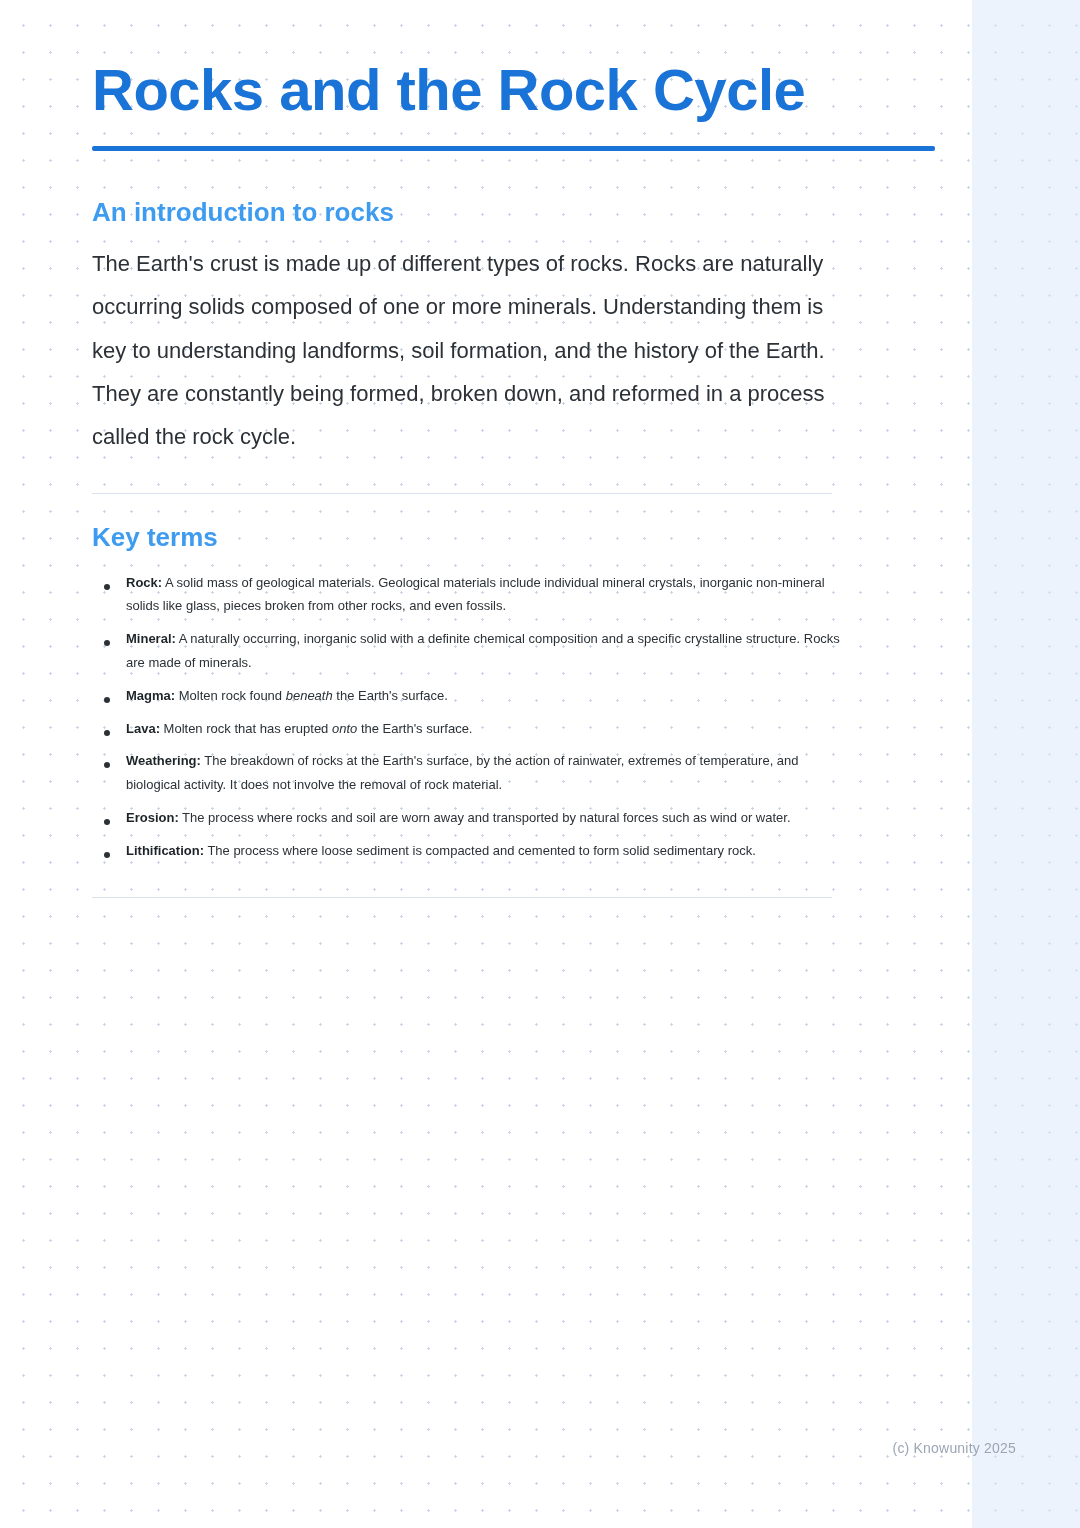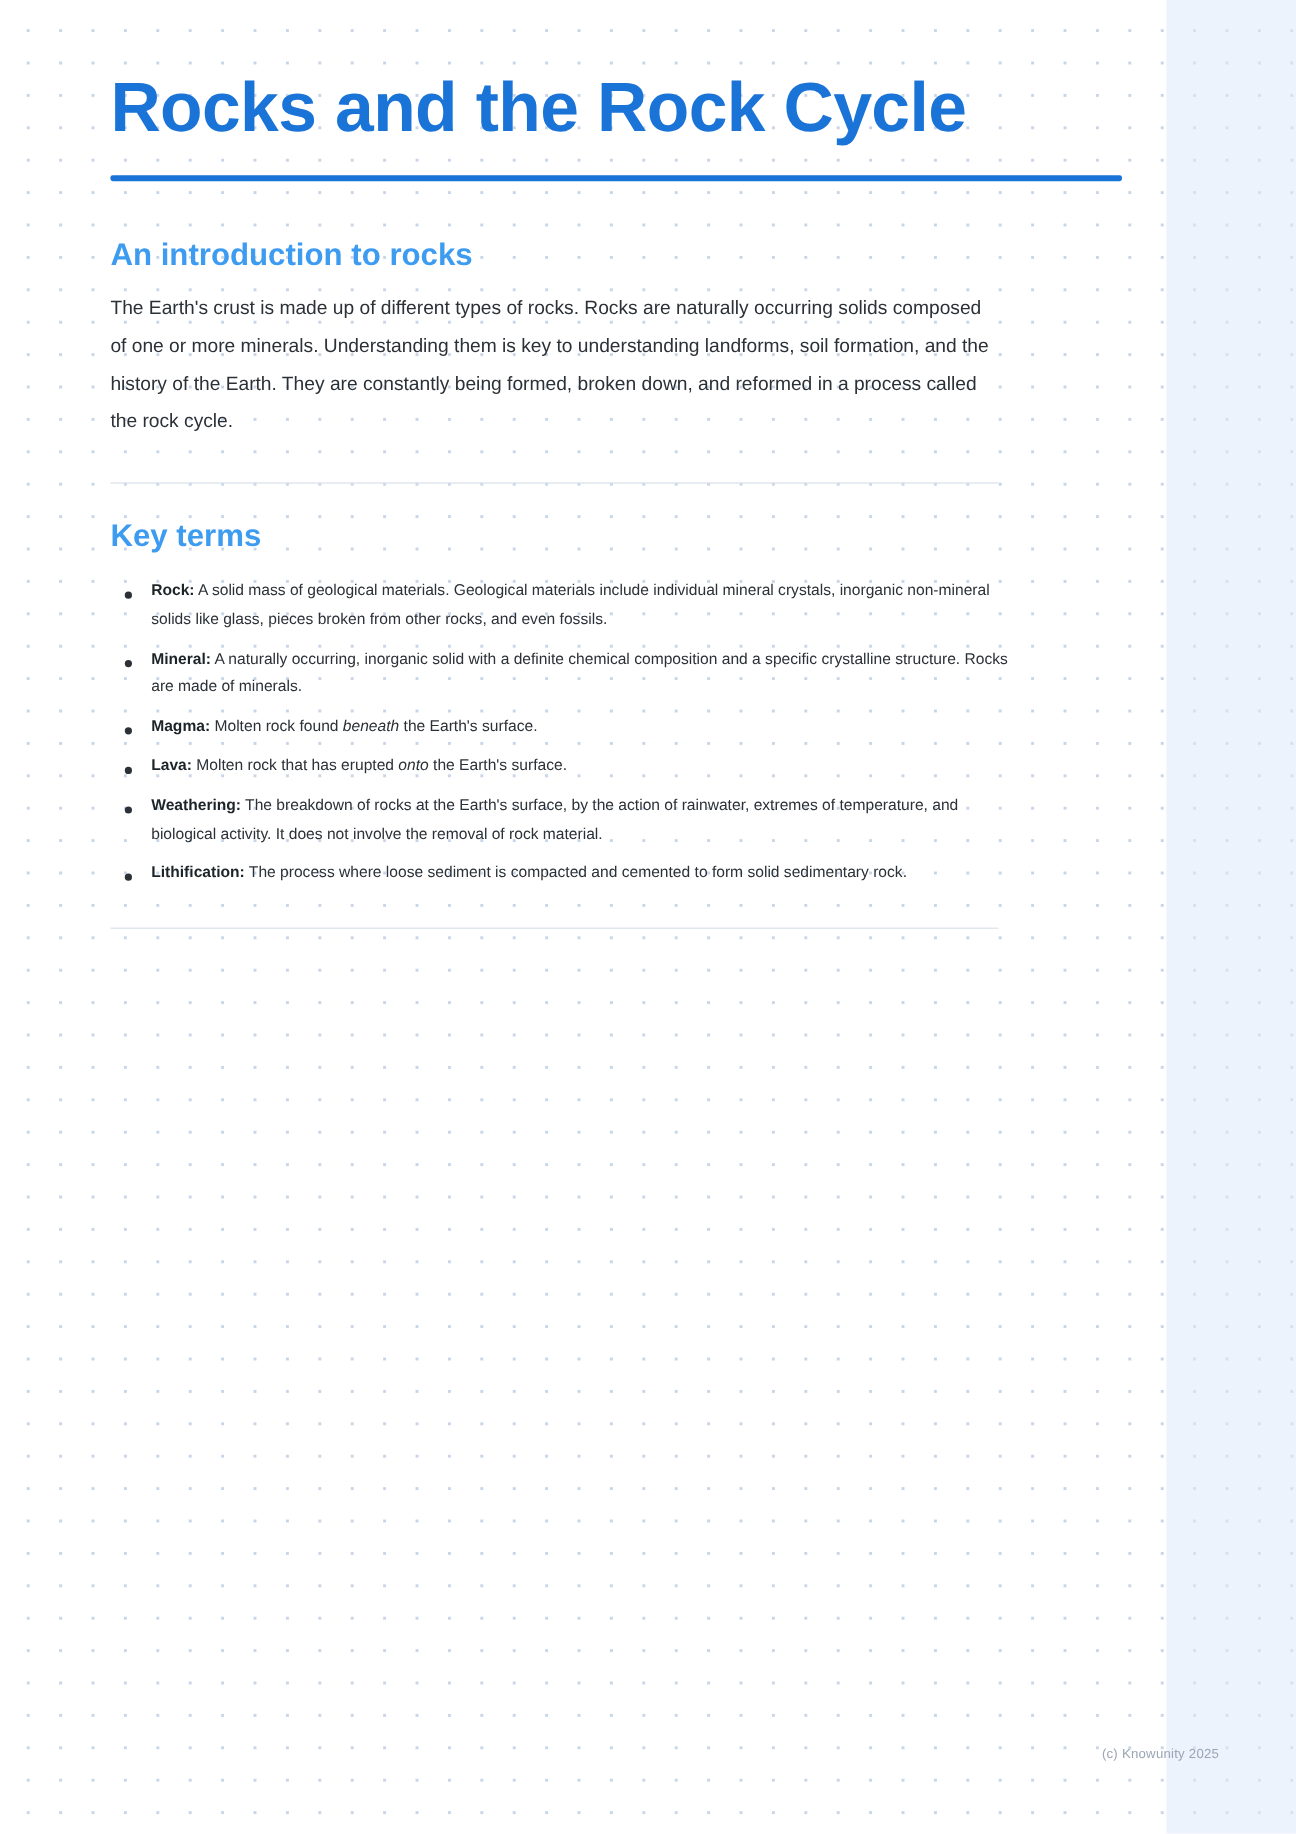--- a/index.html
+++ b/index.html
@@ -69,21 +69,21 @@
   }
 
   .section-head.big {
     font-size: 28px;
     color: #2a8ae8;
   }
 
   .sec-intro { margin-top: 46px; }
 
   .body-text {
-    font-size: 16px;
+    font-size: 22px;
     color: #2b3136;
     line-height: 1.97;
     margin: 14px 0 0 0;
     max-width: 742px;
   }
 
   .divider {
     margin-top: 34px;
     width: 740px;
     height: 1px;
@@ -122,22 +122,22 @@
   }
   ul.terms li i {
     font-style: italic;
   }
 
   .sec-types { margin-top: 38px; }
 
   .footer-note {
     position: absolute;
     right: 64px;
-    bottom: 60px;
-    font-size: 11px;
+    bottom: 72px;
+    font-size: 14px;
     color: #9aa6b4;
     letter-spacing: 0.2px;
   }
 </style>
 </head>
 <body>
 
 <div class="page">
   <div class="side-band"></div>
 
@@ -156,20 +156,21 @@
     <div class="divider"></div>
 
     <div class="sec-keyterms">
       <h2 class="section-head">Key terms</h2>
       <ul class="terms">
         <li><b>Rock:</b><span> A solid mass of geological materials. Geological materials include individual mineral crystals, inorganic non-mineral solids like glass, pieces broken from other rocks, and even fossils.</span></li>
         <li><b>Mineral:</b><span> A naturally occurring, inorganic solid with a definite chemical composition and a specific crystalline structure. Rocks are made of minerals.</span></li>
         <li><b>Magma:</b><span> Molten rock found </span><i>beneath</i><span> the Earth's surface.</span></li>
         <li><b>Lava:</b><span> Molten rock that has erupted </span><i>onto</i><span> the Earth's surface.</span></li>
         <li><b>Weathering:</b><span> The breakdown of rocks at the Earth's surface, by the action of rainwater, extremes of temperature, and biological activity. It does not involve the removal of rock material.</span></li>
+        <li><b>Erosion:</b><span> The process where rocks and soil are worn away and transported by natural forces such as wind or water.</span></li>
         <li><b>Lithification:</b><span> The process where loose sediment is compacted and cemented to form solid sedimentary rock.</span></li>
       </ul>
     </div>
 
     <div class="divider"></div>
 
 
   </div>
 
   <div class="footer-note">(c) Knowunity 2025</div>

